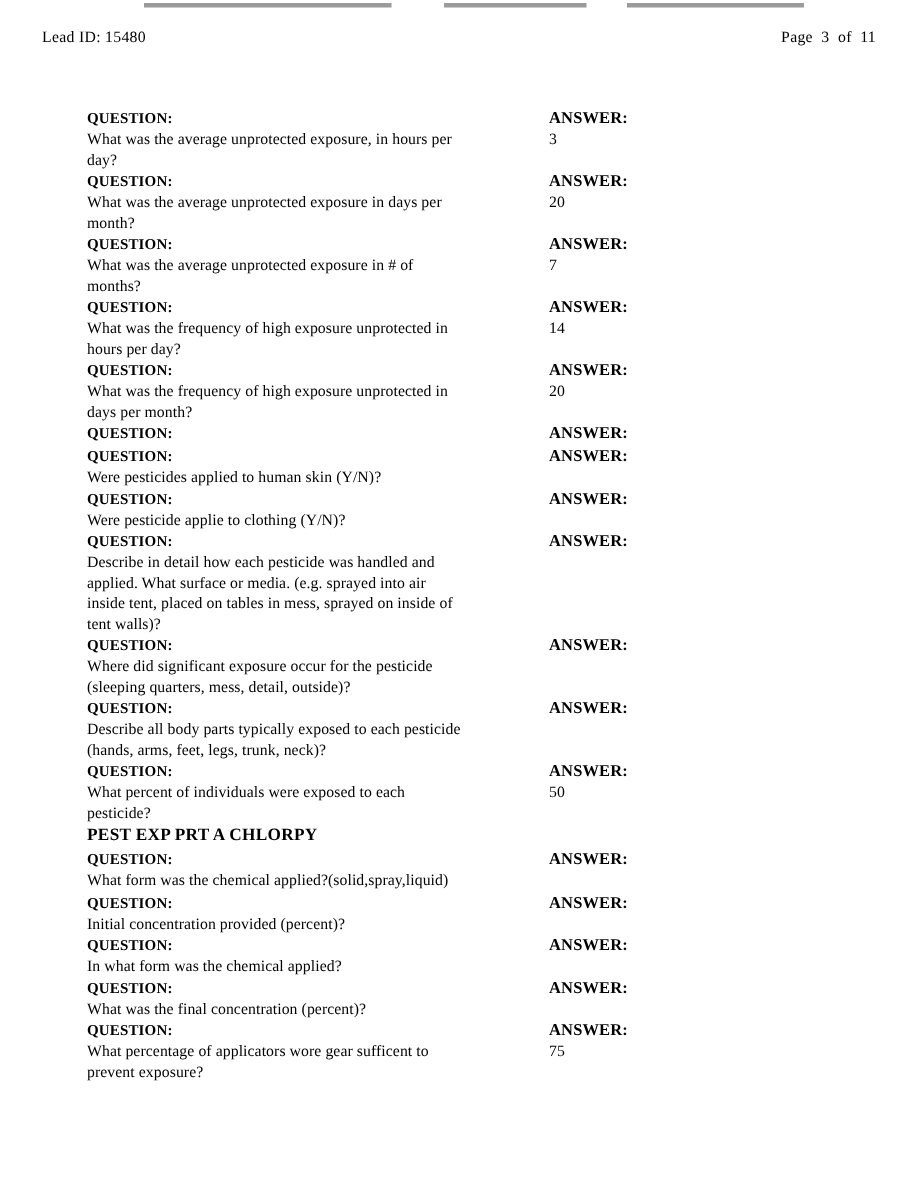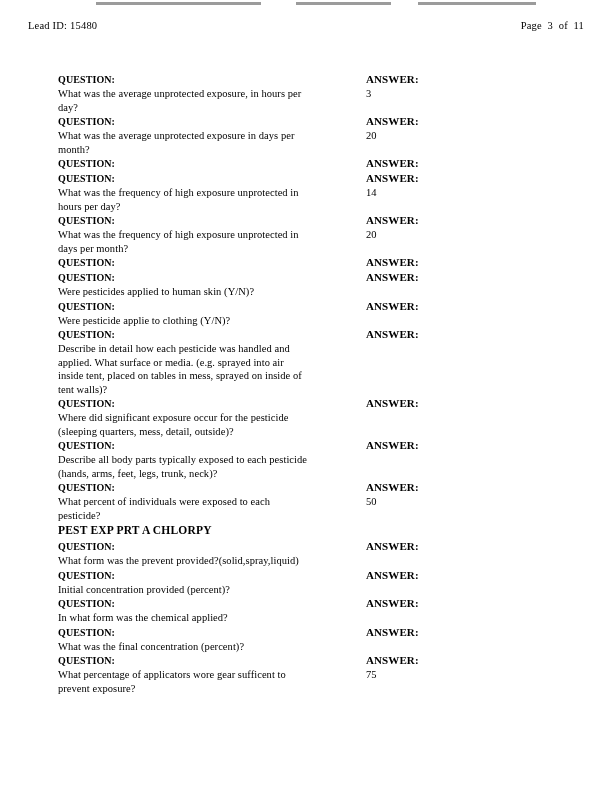--- a/index.html
+++ b/index.html
@@ -144,20 +144,25 @@
             <td class="qtext">What was the average unprotected exposure in days per month?</td>
             <td></td>
             <td class="atext">20</td>
           </tr>
           <tr>
             <td class="qlabel">QUESTION:</td>
             <td></td>
             <td class="alabel">ANSWER:</td>
           </tr>
           <tr>
+            <td class="qtext">What was the average unprotected exposure in # of months?</td>
+            <td></td>
+            <td class="atext">7</td>
+          </tr>
+          <tr>
             <td class="qlabel">QUESTION:</td>
             <td></td>
             <td class="alabel">ANSWER:</td>
           </tr>
           <tr>
             <td class="qtext">What was the frequency of high exposure unprotected in hours per day?</td>
             <td></td>
             <td class="atext">14</td>
           </tr>
           <tr>
@@ -237,21 +242,21 @@
           </tr>
           <tr>
             <td colspan="3" class="section-title">PEST EXP PRT A CHLORPY</td>
           </tr>
           <tr>
             <td class="qlabel">QUESTION:</td>
             <td></td>
             <td class="alabel">ANSWER:</td>
           </tr>
           <tr>
-            <td class="qtext">What form was the prevent provided?(solid,spray,liquid)</td>
+            <td class="qtext">What form was the chemical applied?(solid,spray,liquid)</td>
             <td></td>
             <td class="atext"></td>
           </tr>
           <tr>
             <td class="qlabel">QUESTION:</td>
             <td></td>
             <td class="alabel">ANSWER:</td>
           </tr>
           <tr>
             <td class="qtext">Initial concentration provided (percent)?</td>

